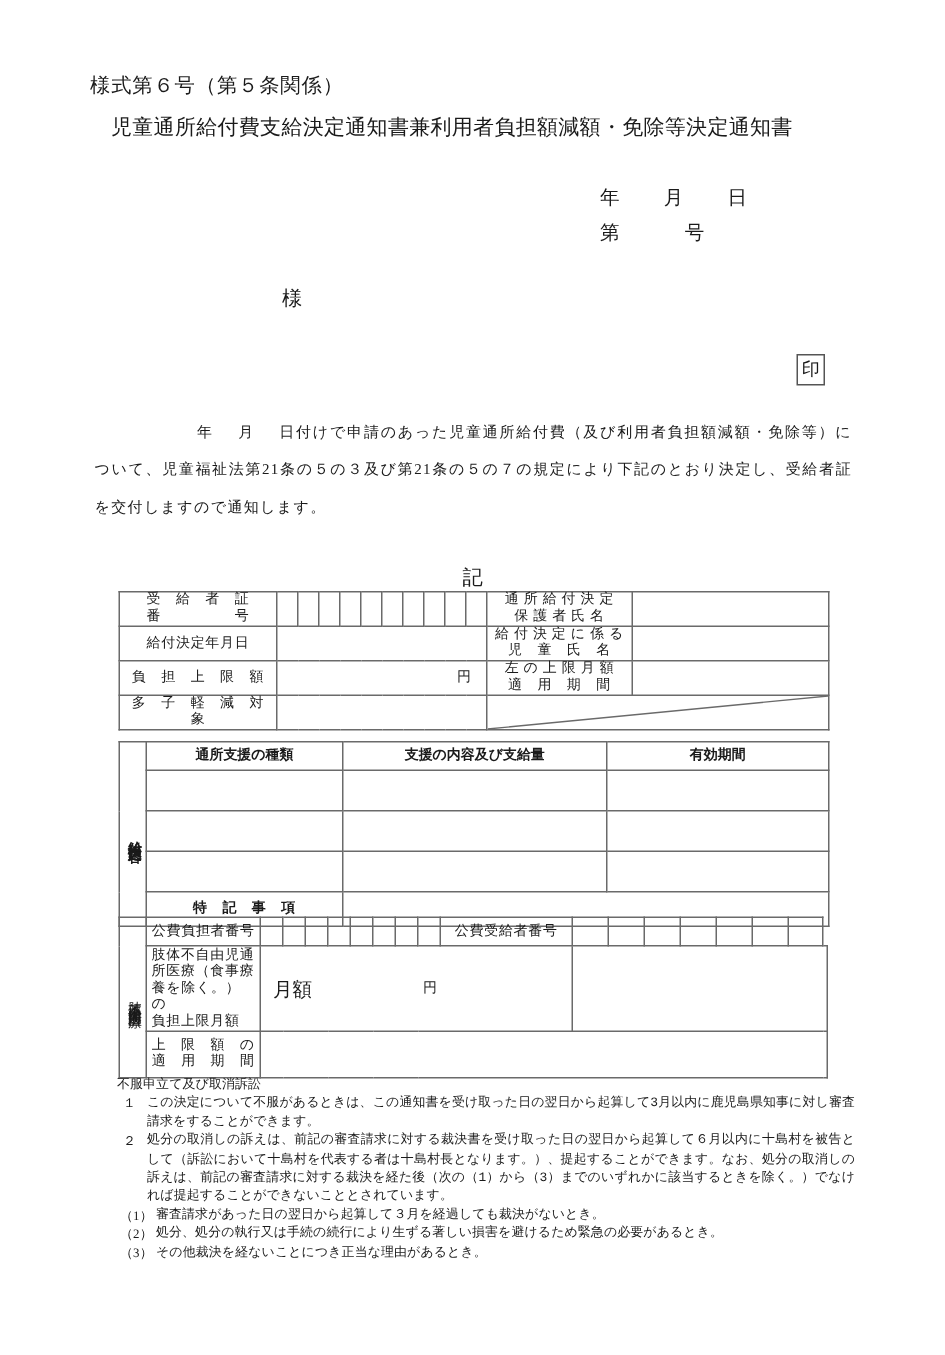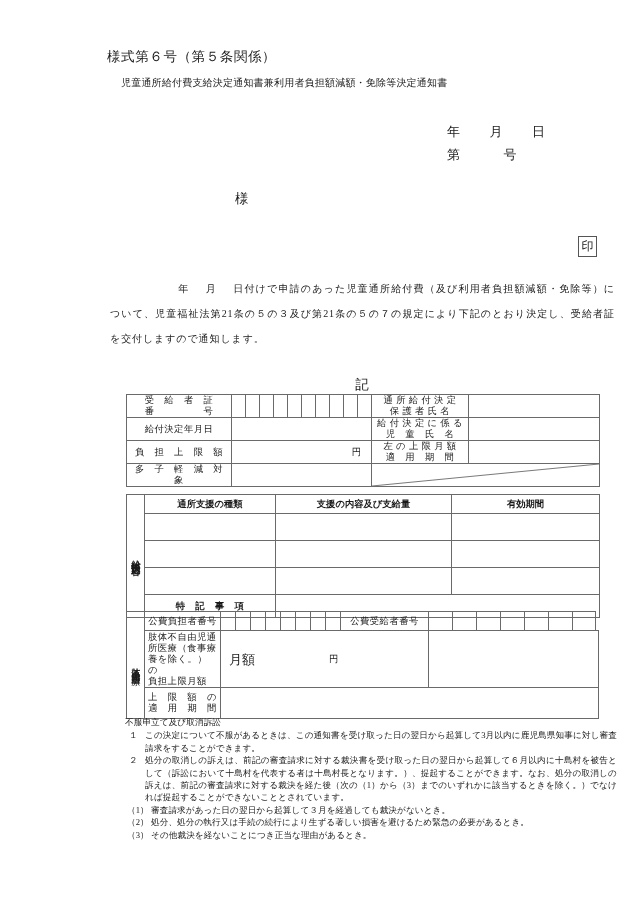--- a/index.html
+++ b/index.html
@@ -11,37 +11,36 @@
     width: 630px;
     height: 903px;
     font-family: "Liberation Serif", "DejaVu Serif", serif;
     color: #1a1a1a;
     position: relative;
     overflow: hidden;
   }
   .page {
     position: absolute;
     inset: 0;
-    margin-left: 47px;
   }
 
   
   .form-no {
     position: absolute;
     left: 60px;
     top: 48px;
     font-size: 13.5px;
     letter-spacing: 0.6px;
     white-space: nowrap;
   }
   .doc-title {
     position: absolute;
     left: 74px;
     top: 76px;
-    font-size: 10px;
+    font-size: 14px;
     letter-spacing: 0.2px;
     white-space: nowrap;
   }
 
   .meta-block {
     position: absolute;
     left: 400px;
     top: 120px;
     font-size: 13px;
     line-height: 23px;
@@ -192,20 +191,21 @@
     box-sizing: border-box;
   }
   .legal .lg-num.wide {
     width: 26px;
     padding-left: 2px;
   }
   .legal .lg-body {
     flex: 1 1 auto;
     text-align: justify;
     text-justify: inter-ideograph;
+    font-family: Liberation Mono, monospace;
   }
 </style>
 </head>
 <body>
 
 <div class="page">
 
   <div class="form-no">様式第６号（第５条関係）</div>
   <div class="doc-title">児童通所給付費支給決定通知書兼利用者負担額減額・免除等決定通知書</div>
 

